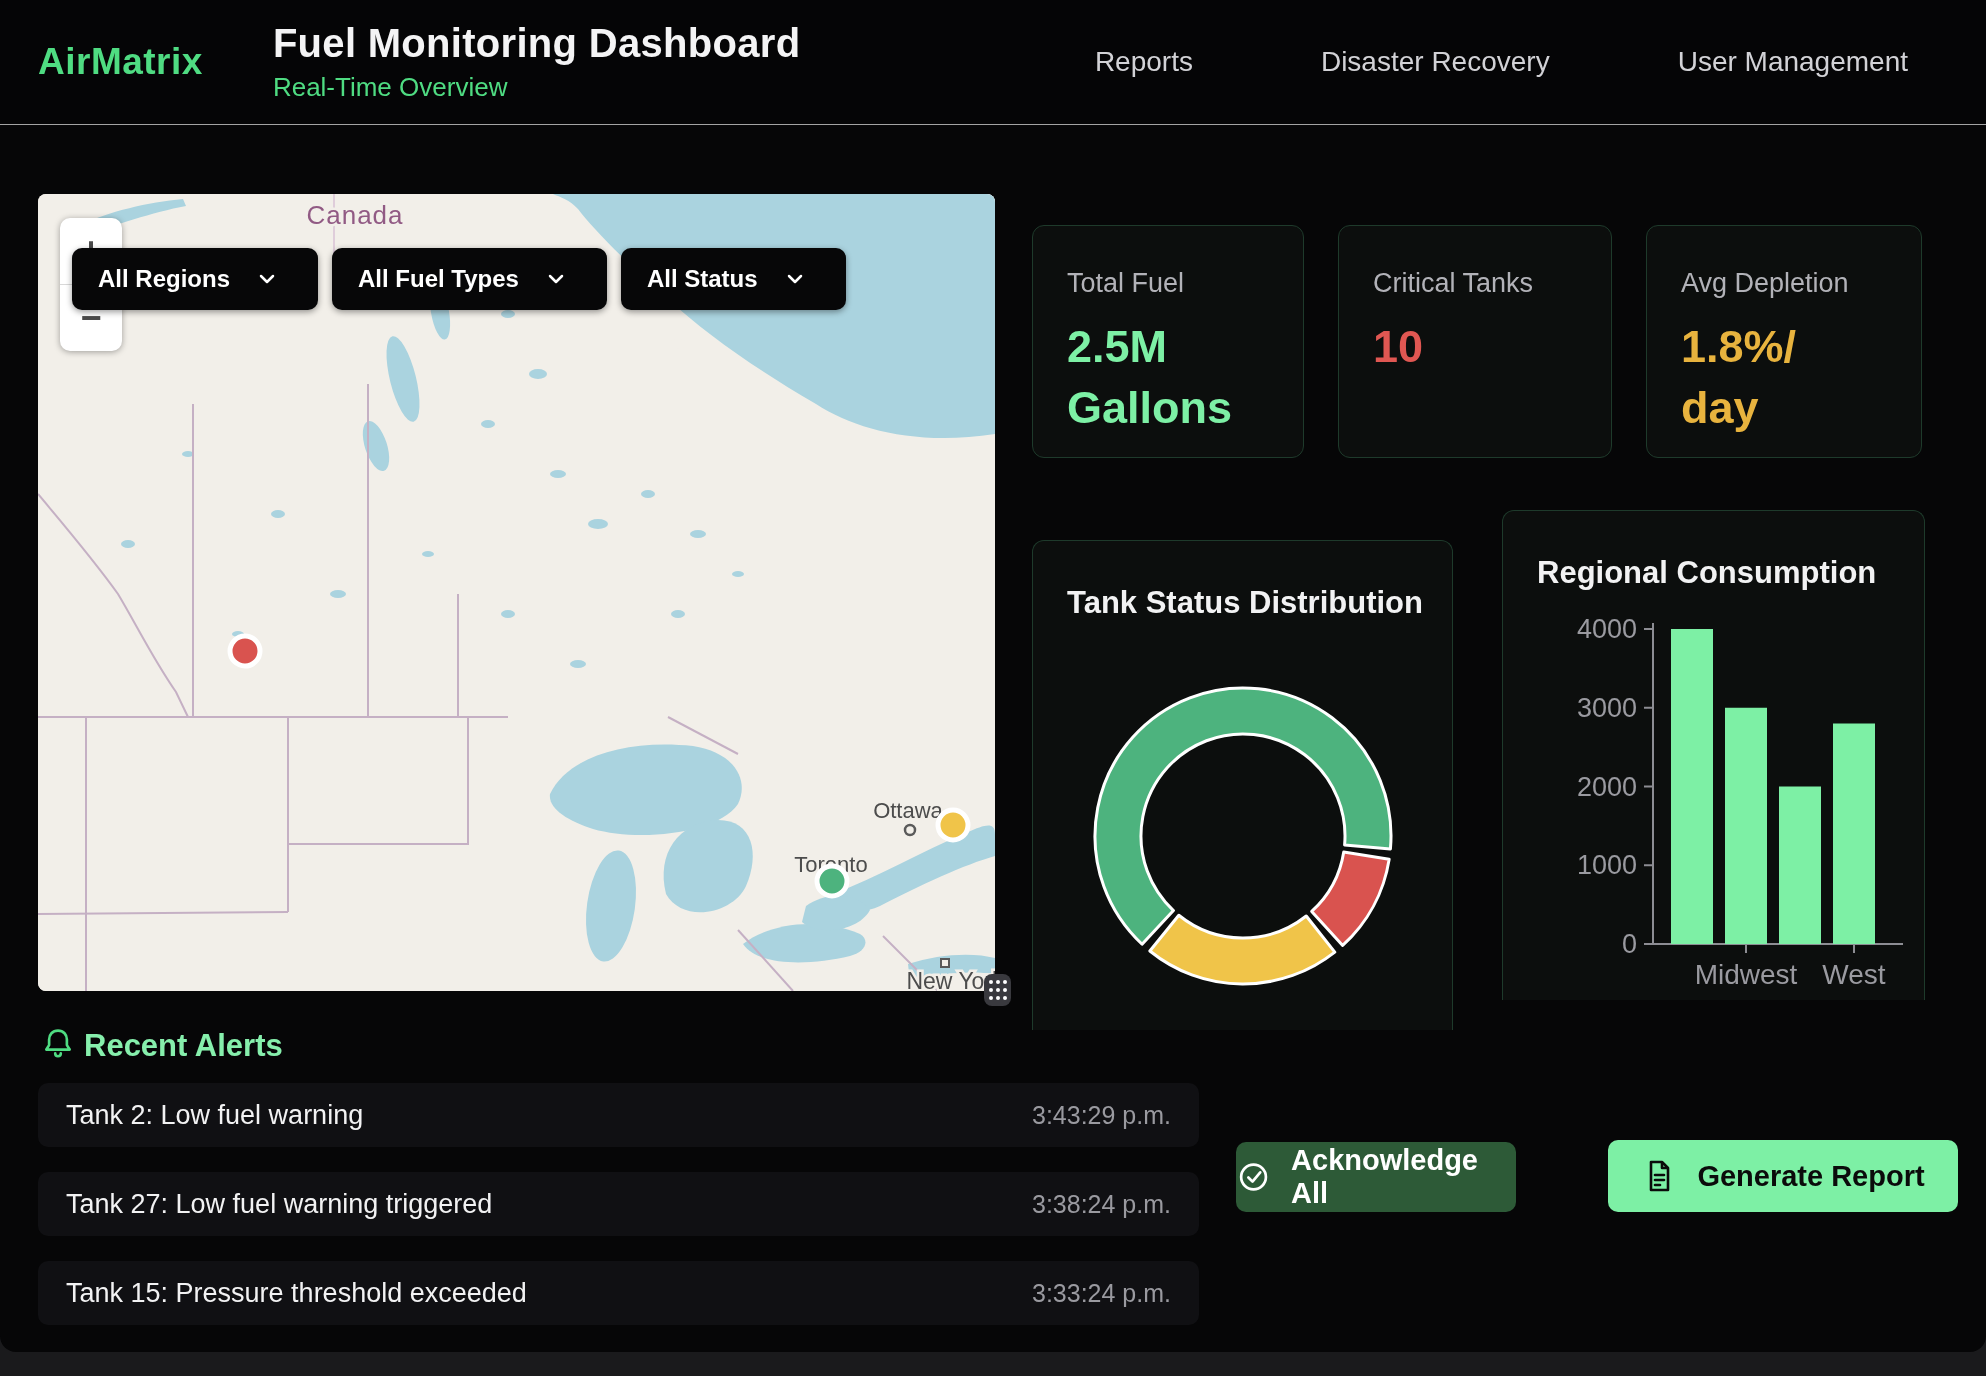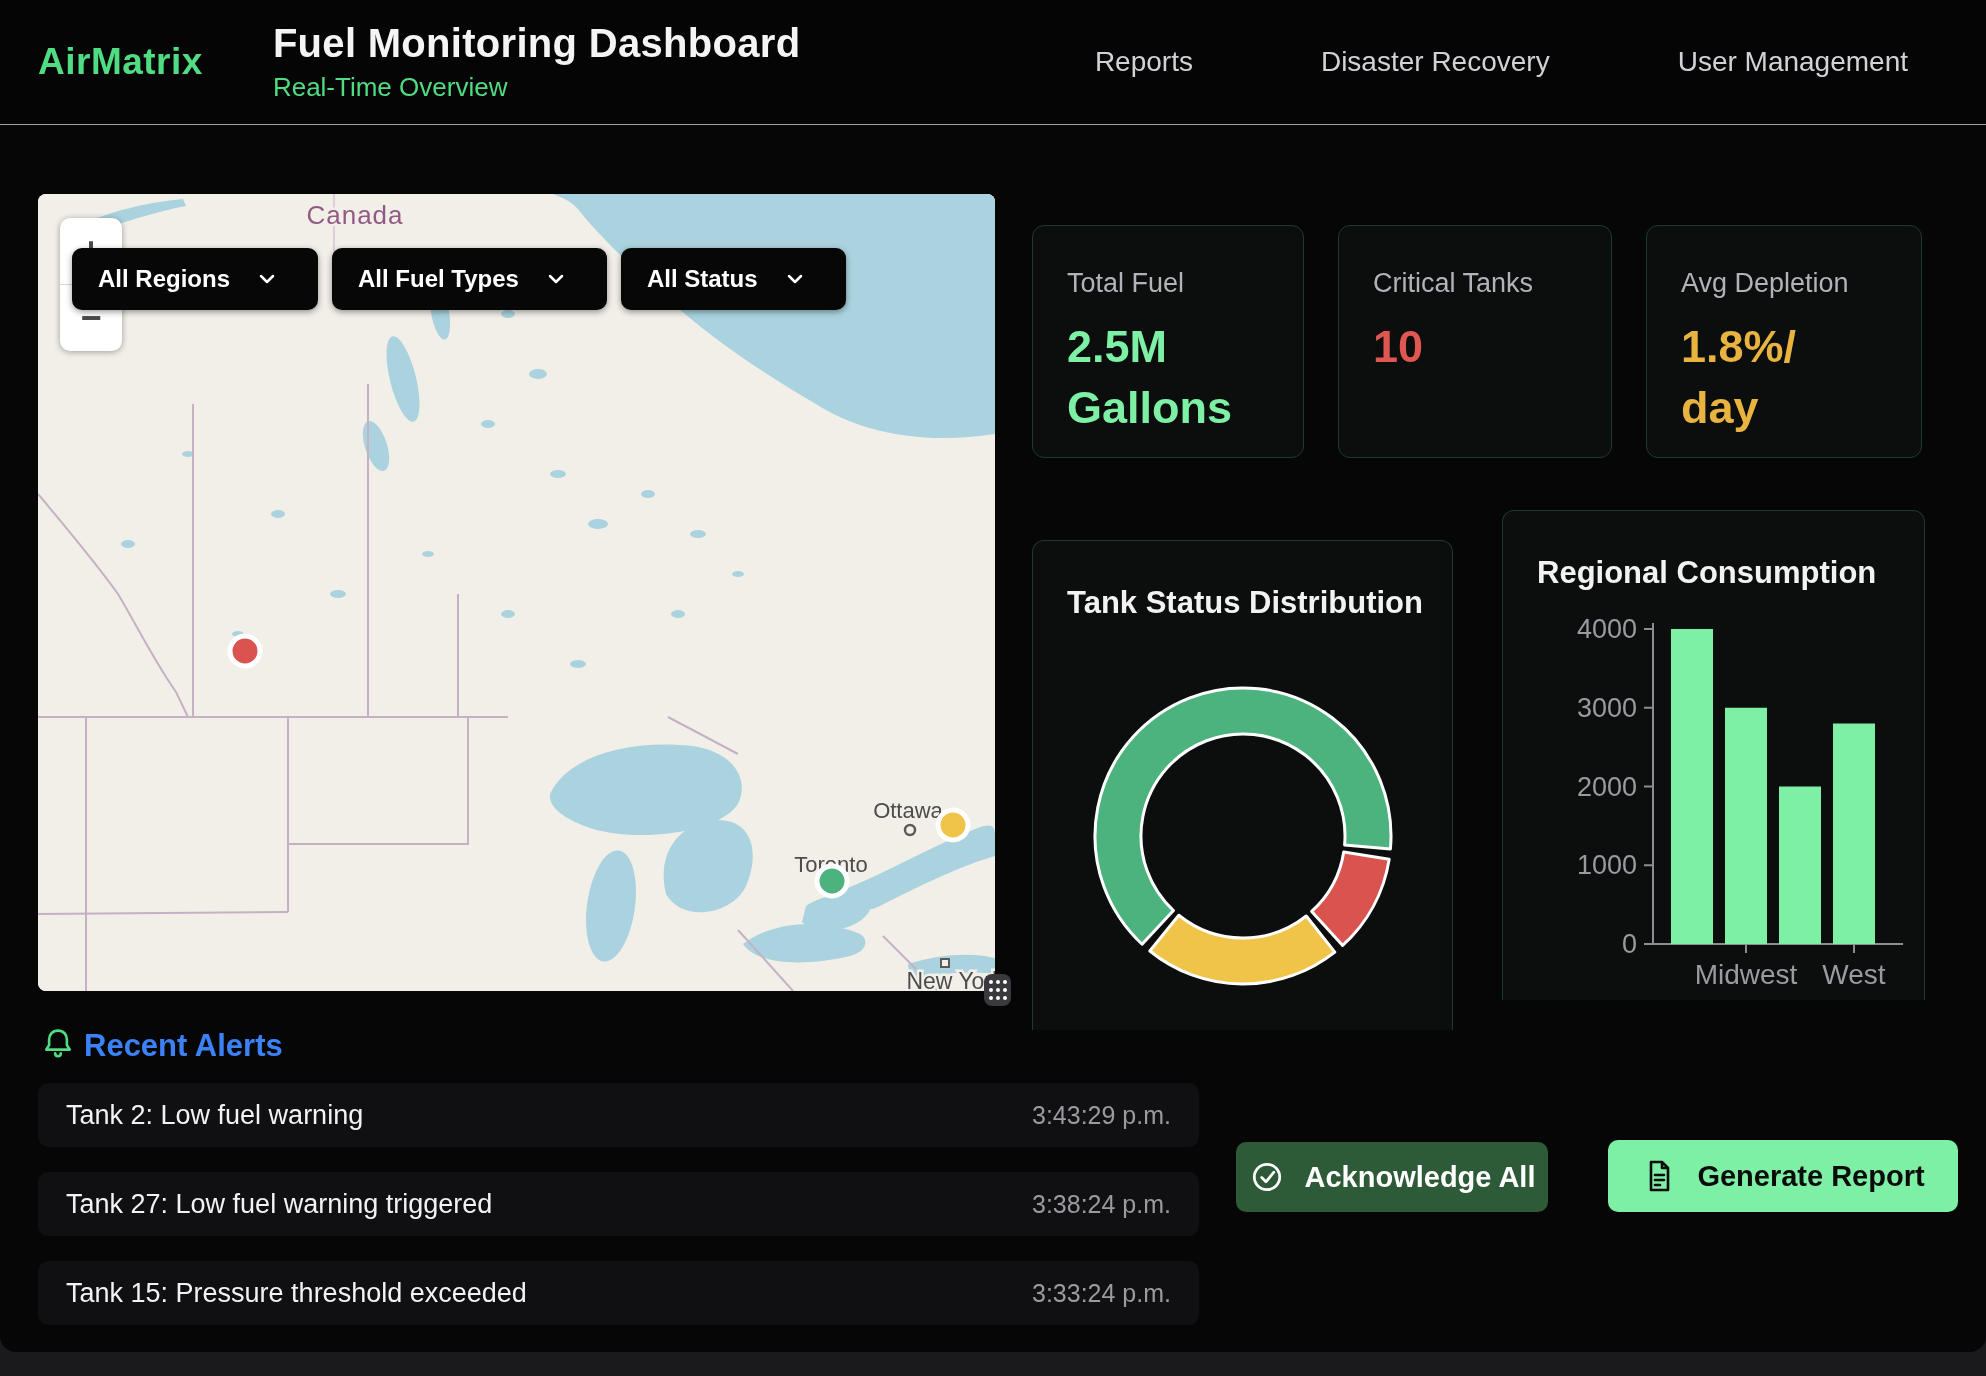--- a/index.html
+++ b/index.html
@@ -28,28 +28,28 @@
   .grip i{width:4px;height:4px;border-radius:50%;background:#fff;}
 
   
   .card{position:absolute;background:#0c0e0d;border:1px solid #1e3a2b;border-radius:12px;box-sizing:border-box;}
   .stat-label{font-size:27px;color:#b2b2b8;margin:42px 0 18px 34px;}
   .stat-value{font-size:45px;font-weight:bold;line-height:1.35;margin-left:34px;width:200px;}
 
   .chart-title{font-size:31px;font-weight:bold;color:#f2f2f3;margin:44px 0 0 34px;}
 
   
-  .alerts-title{position:absolute;left:84px;top:1028px;font-size:31px;font-weight:bold;color:#3b82f6;}
+  .alerts-title{position:absolute;left:84px;top:1028px;font-size:31px;font-weight:bold;color:#86efac;}
   .bell{position:absolute;left:38px;top:1024px;}
   .alert-row{position:absolute;left:38px;width:1161px;height:64px;background:#101013;border-radius:10px;display:flex;align-items:center;cursor:pointer;}
   .alert-msg{font-size:27px;color:#f2f2f3;margin-left:28px;}
   .alert-time{font-size:25px;color:#9a9aa0;margin-left:auto;margin-right:28px;}
 
   .btn{position:absolute;border-radius:10px;display:flex;align-items:center;justify-content:center;gap:20px;cursor:pointer;box-sizing:border-box;}
-  .btn-ack{left:1236px;top:1142px;width:312px;height:70px;background:#2d5a37;}
+  .btn-ack{left:1236px;top:1142px;width:280px;height:70px;background:#2d5a37;}
   .btn-ack span{color:#fff;font-size:29px;font-weight:bold;}
   .btn-gen{left:1608px;top:1140px;width:350px;height:72px;background:#7df0a5;}
   .btn-gen span{color:#0b0b0b;font-size:29px;font-weight:bold;}
 
   svg text{font-family:"Liberation Sans","DejaVu Sans",sans-serif;}
 </style>
 </head>
 <body>
 
 <div class="app">

